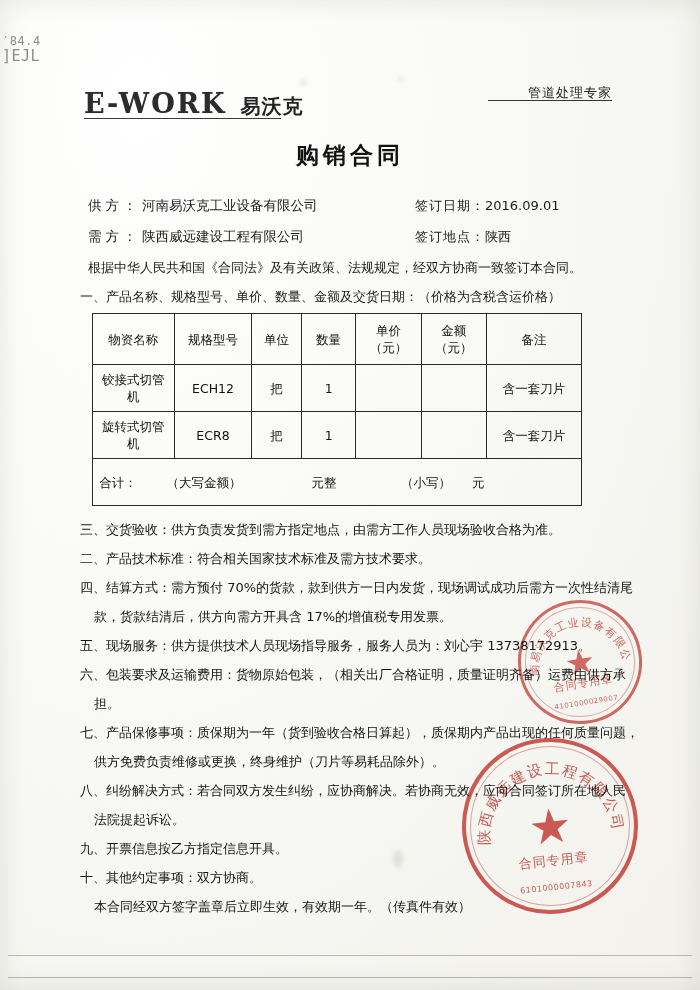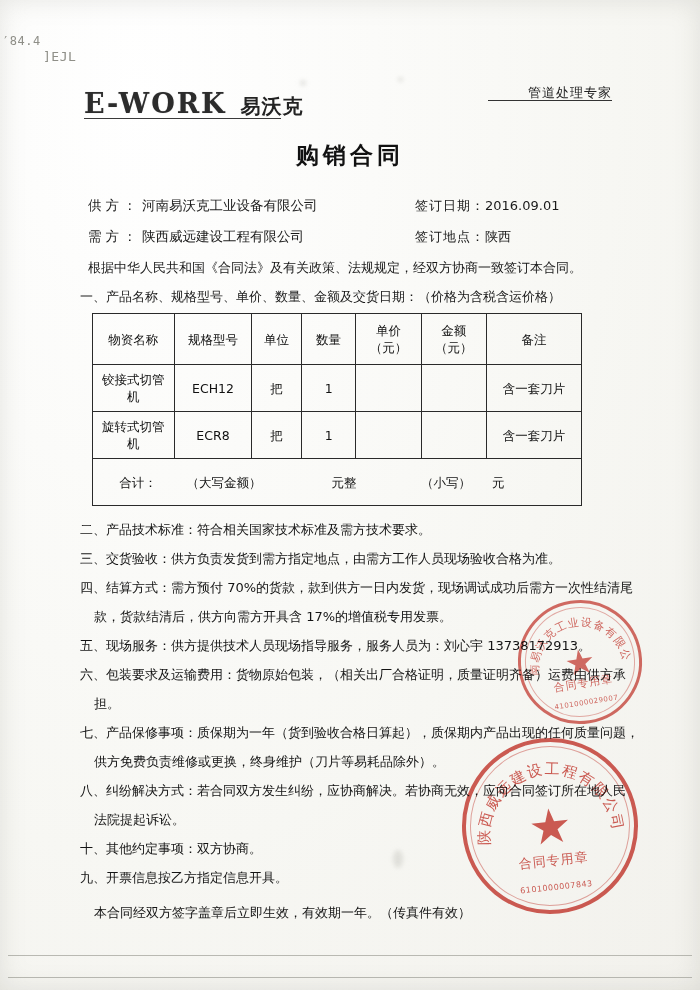--- a/index.html
+++ b/index.html
@@ -41,21 +41,21 @@
   .scan-code {
     position: absolute;
     left: 2px;
     top: 34px;
     font-family: "DejaVu Sans Mono", monospace;
     font-size: 12px;
     color: #8f8f88;
     line-height: 15px;
     letter-spacing: .5px;
   }
-  .scan-code div:nth-child(2) { font-size: 13px; margin-left: 41px; }
+  .scan-code div:nth-child(2) { font-size: 15px; }
 
   
   .logo {
     position: absolute;
     left: 84px;
     top: 88px;
     display: flex;
     align-items: baseline;
     gap: 2px;
   }
@@ -183,40 +183,39 @@
   .col-note  { width: 102px; }
   .total-row td {
     height: 30px;
     text-align: left;
     padding-left: 10px;
   }
   .total-inner {
     display: flex;
     align-items: center;
     font-size: 12.5px;
-    margin-left: 20px;
   }
   .total-inner .seg { white-space: nowrap; }
   .seg-1 { width: 44px; }
   .seg-2 { width: 128px; }
   .seg-3 { width: 112px; }
   .seg-4 { width: 92px; }
 
   .clauses {
     position: absolute;
     top: 515px;
     left: 80px;
     right: 36px;
     font-size: 13px;
     line-height: 29px;
     color: #141414;
   }
   .clauses p { margin: 0; }
   .clauses p.indent { text-indent: 0; padding-left: 14px; }
-  .clauses p.last { margin-top: 6px; padding-left: 14px; }
+  .clauses p.last { margin-top: 0; padding-left: 14px; }
 
   
   .stamp {
     position: absolute;
     border-radius: 50%;
     border: 3px solid #c8342b;
     color: #c8342b;
     opacity: .72;
     mix-blend-mode: multiply;
     pointer-events: none;
@@ -393,33 +392,33 @@
             <span class="seg seg-3">元整</span>
             <span class="seg seg-4">（小写）</span>
             <span class="seg">元</span>
           </div>
         </td>
       </tr>
     </tbody>
   </table>
 
   <div class="clauses">
+    <p>三、交货验收：供方负责发货到需方指定地点，由需方工作人员现场验收合格为准。</p>
     <p>二、产品技术标准：符合相关国家技术标准及需方技术要求。</p>
-    <p>三、交货验收：供方负责发货到需方指定地点，由需方工作人员现场验收合格为准。</p>
     <p>四、结算方式：需方预付 70%的货款，款到供方一日内发货，现场调试成功后需方一次性结清尾</p>
     <p class="indent">款，货款结清后，供方向需方开具含 17%的增值税专用发票。</p>
     <p>五、现场服务：供方提供技术人员现场指导服务，服务人员为：刘心宇 13738172913。</p>
     <p>六、包装要求及运输费用：货物原始包装，（相关出厂合格证明，质量证明齐备）运费由供方承</p>
     <p class="indent">担。</p>
     <p>七、产品保修事项：质保期为一年（货到验收合格日算起），质保期内产品出现的任何质量问题，</p>
     <p class="indent">供方免费负责维修或更换，终身维护（刀片等易耗品除外）。</p>
     <p>八、纠纷解决方式：若合同双方发生纠纷，应协商解决。若协商无效，应向合同签订所在地人民</p>
     <p class="indent">法院提起诉讼。</p>
+    <p>九、开票信息按乙方指定信息开具。</p>
     <p>十、其他约定事项：双方协商。</p>
-    <p>九、开票信息按乙方指定信息开具。</p>
     <p class="last">本合同经双方签字盖章后立即生效，有效期一年。（传真件有效）</p>
   </div>
 
   <div class="stamp stamp-small">
     <div class="ring"></div>
     <div class="arc-text">
       <svg viewBox="0 0 118 118">
         <defs>
           <path id="arcS" d="M 16,66 A 43,43 0 1 1 102,66" fill="none"></path>
         </defs>

